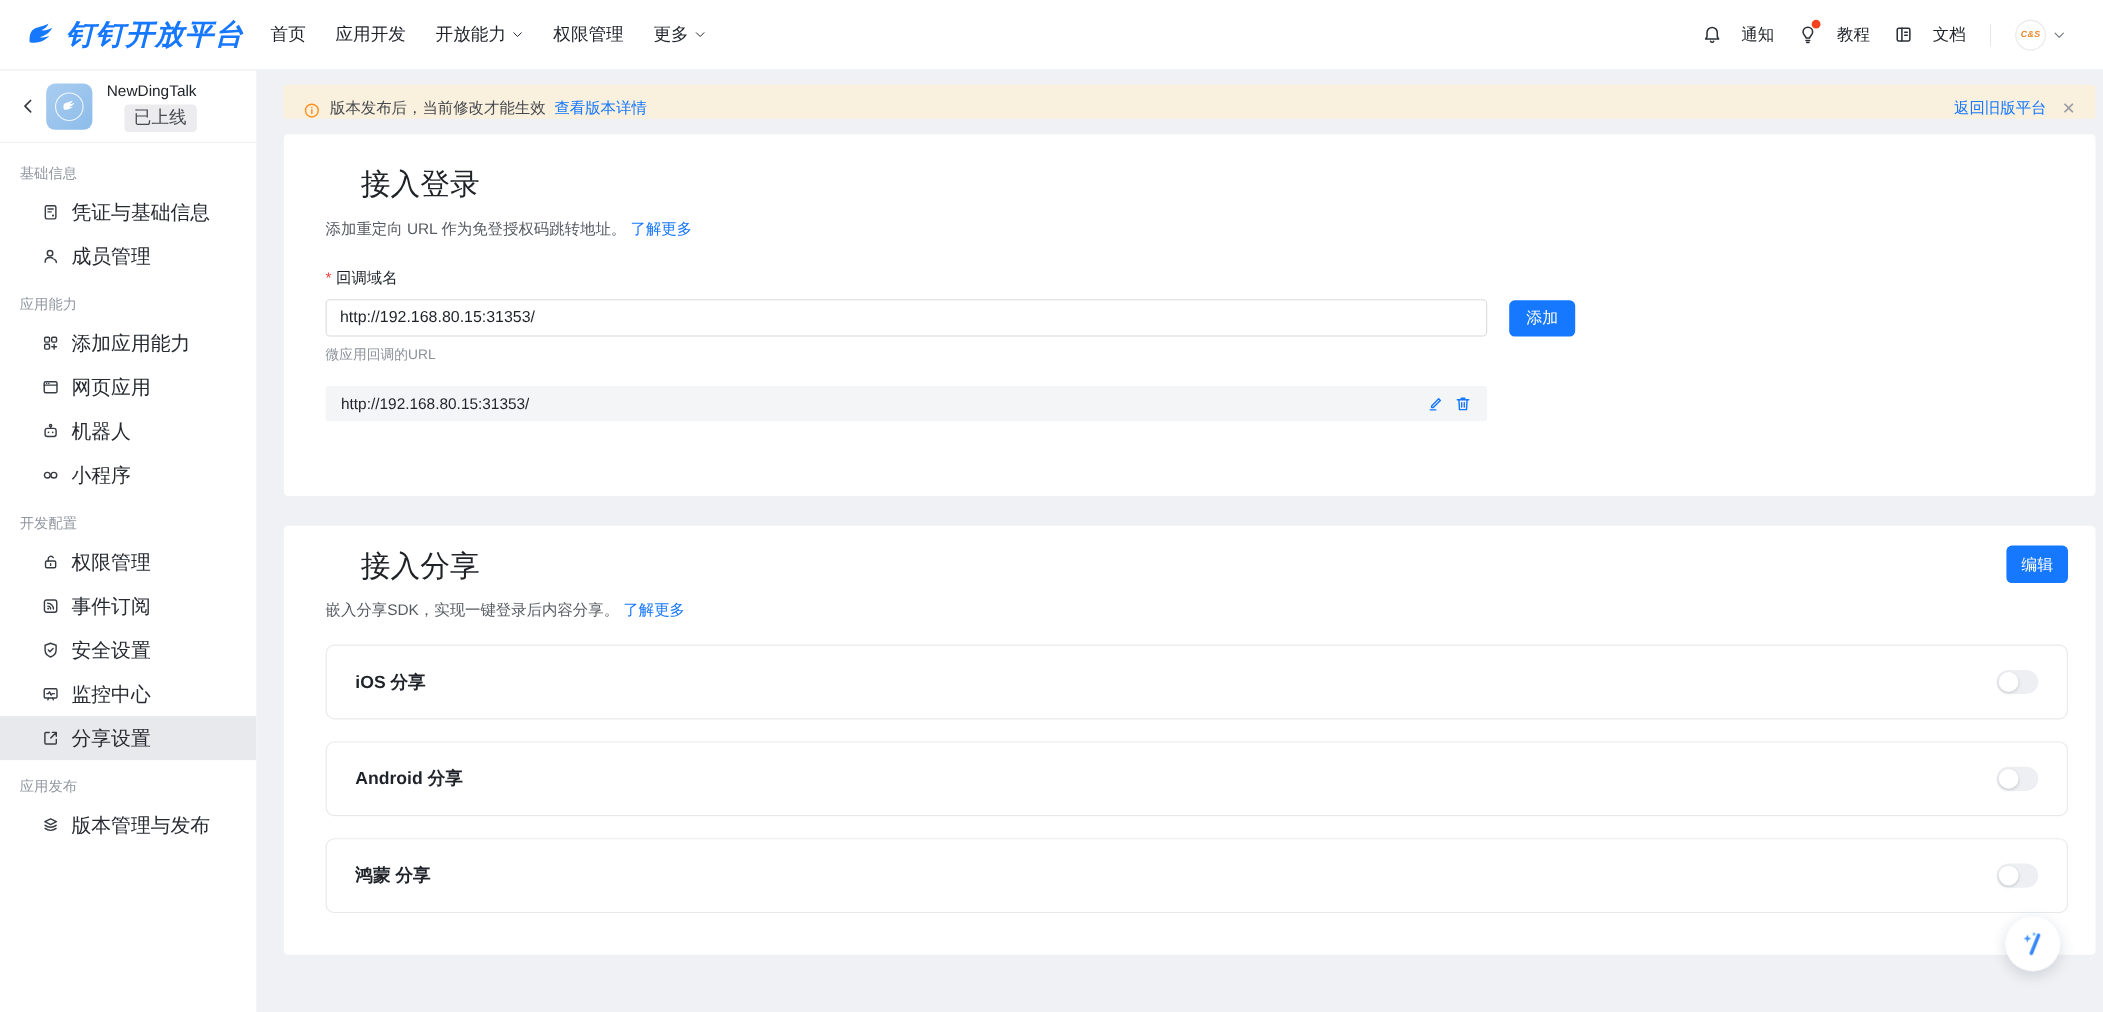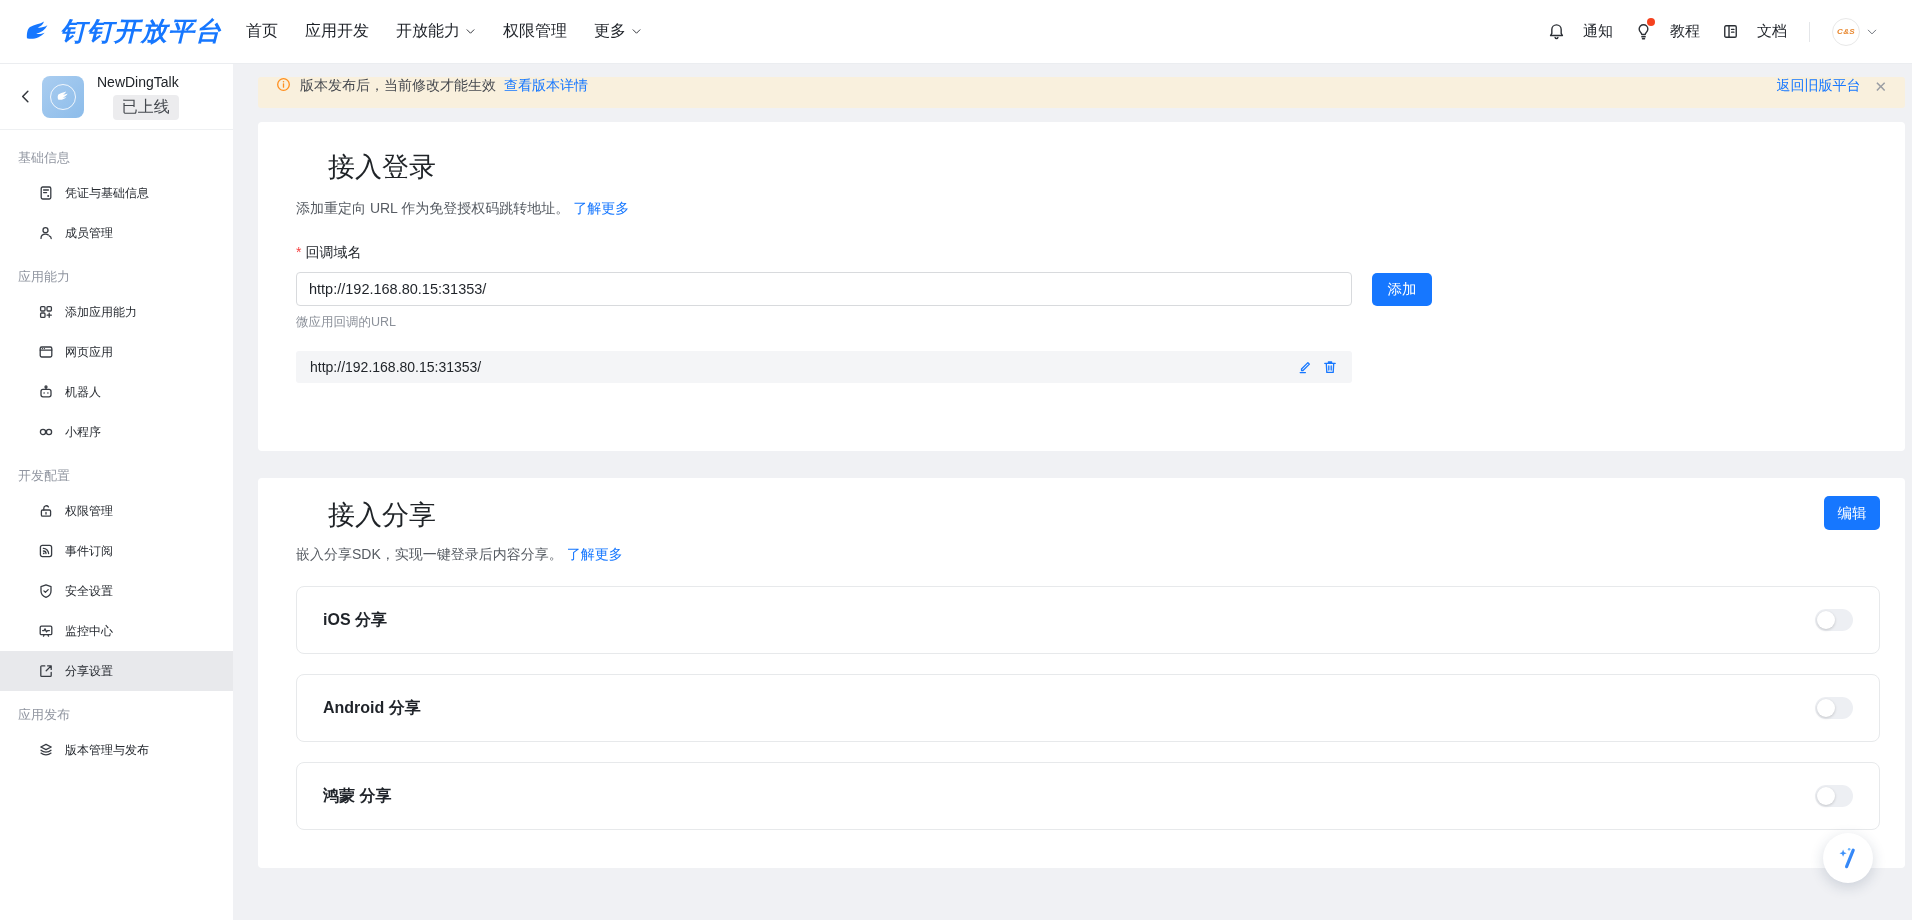--- a/index.html
+++ b/index.html
@@ -37,27 +37,27 @@
              background:linear-gradient(135deg,#aacdf0,#8cbcea); display:flex; align-items:center; justify-content:center; }
   .app-ico-ring { width:26px; height:26px; border-radius:50%; border:1.5px solid rgba(255,255,255,.85);
              display:flex; align-items:center; justify-content:center; color:#fff; }
   .app-meta { margin-left:13px;text-align:right; }
   .app-name { font-size:14px; color:#202429; }
   .app-badge { display:inline-block; margin-top:5px; background:#ececee; color:#45494f;
                font-size:16px; padding:2px 9px; border-radius:4px; }
   .side-nav { padding:4px 0 10px; }
   .group-title { padding:15px 0 6px 18px; font-size:13px; color:#9196a1; }
   .side-item { height:40px; display:flex; align-items:center; padding-left:38px; gap:11px;
-               font-size:12px; color:#262a30; cursor:pointer; }
+               font-size:18px; color:#262a30; cursor:pointer; }
   .side-item.active { background:#e8e9ec; }
   .sicon { width:16px; height:16px; color:#383c43; flex:none; }
 
   
   .main { flex:1; padding:13px 7px 0 25px; position:relative; }
-  .banner { height:31px; background:#f9f0dd; border-radius:3px; display:flex; align-items:flex-start;
+  .banner { height:31px; background:#f9f0dd; border-radius:3px; display:flex; align-items:flex-end;
             padding:0 18px; font-size:14px; color:#46494f; }
   .banner .msg { margin-left:9px; }
   .blue-link { color:#1677ff; cursor:pointer; text-decoration:none; }
   .banner .detail { margin-left:8px; }
   .banner-right { margin-left:auto; display:flex; align-items:center; gap:14px; }
   .banner-close { color:#9a9da3; font-size:15px; cursor:pointer; line-height:1; }
 
   .card { background:#fff; border-radius:4px; }
   .card-login { margin-top:14px; height:329px; padding:26px 25px 0 38px; }
   .card-share { margin-top:27px; height:390px; padding:18px 25px 0 38px; }

